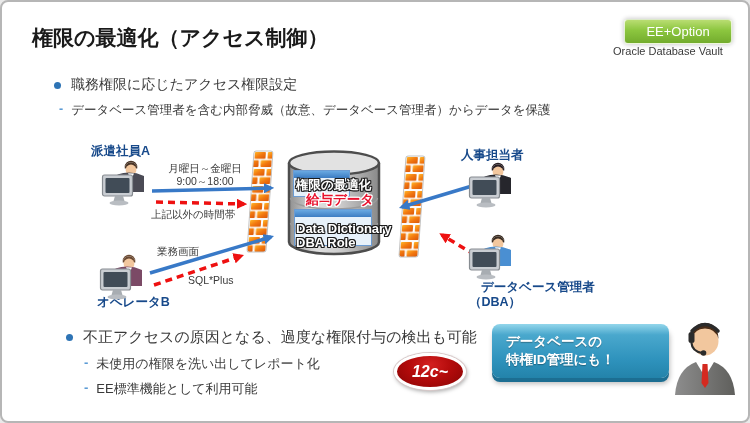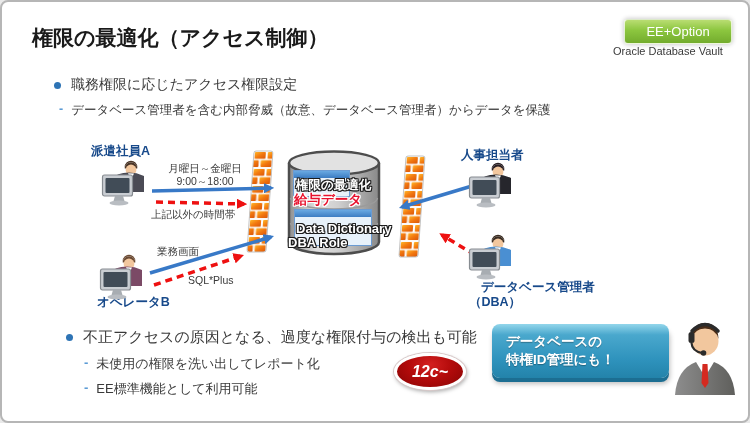--- a/index.html
+++ b/index.html
@@ -42,23 +42,23 @@
   .lbl-sqlplus{left:186px; top:272px;}
   
   .win{background:#e7f1fa; border:1px solid #6b9bd2; box-sizing:border-box;}
   .win::before{content:""; display:block; height:7px; background:linear-gradient(180deg,#69a9e2,#3c7cc2);}
   .w1{left:291px; top:168px; width:57px; height:27px;}
   .w2{left:292px; top:207px; width:78px; height:37px;}
   .db-txt{font-weight:bold; white-space:nowrap; letter-spacing:0;}
   .out-dark{color:#fff; text-shadow:-1px -1px 0 #1c1c1c,1px -1px 0 #1c1c1c,-1px 1px 0 #1c1c1c,1px 1px 0 #1c1c1c,0 -1px 0 #1c1c1c,0 1px 0 #1c1c1c,-1px 0 0 #1c1c1c,1px 0 0 #1c1c1c;}
   .out-red{color:#e8112d; text-shadow:-1px -1px 0 #fff,1px -1px 0 #fff,-1px 1px 0 #fff,1px 1px 0 #fff,0 -1px 0 #fff,0 1px 0 #fff,-1px 0 0 #fff,1px 0 0 #fff;}
   .t-hrsys{left:294px; top:175px; font-size:12.5px;}
-  .t-salary{left:292px; top:189px; font-size:13.5px;}
+  .t-salary{left:304px; top:189px; font-size:13.5px;}
   .t-dict{left:294px; top:219px; font-size:13px;}
-  .t-role{left:286px; top:233px; font-size:13px;}
+  .t-role{left:294px; top:233px; font-size:13px;}
   
   .pc{width:46px;height:50px;}
   .p-a{left:99px; top:157px; --suit:#4b4b55; --tie:#c92a1e; --hair:#4a3527;}
   .p-b{left:97px; top:251px; --suit:#7b4a66; --tie:transparent; --hair:#6b4a33;}
   .p-hr{left:466px; top:159px; --suit:#26262c; --tie:transparent; --hair:#2a2024;}
   .p-dba{left:466px; top:231px; --suit:#4a8fd2; --tie:#2d5fa8; --hair:#3a2c22;}
   
   .ver{
     left:392px; top:351px; width:72px; height:37px; border-radius:50%;
     background:radial-gradient(ellipse at 50% 28%, #d42020 0%, #b40b0b 45%, #870404 100%);

